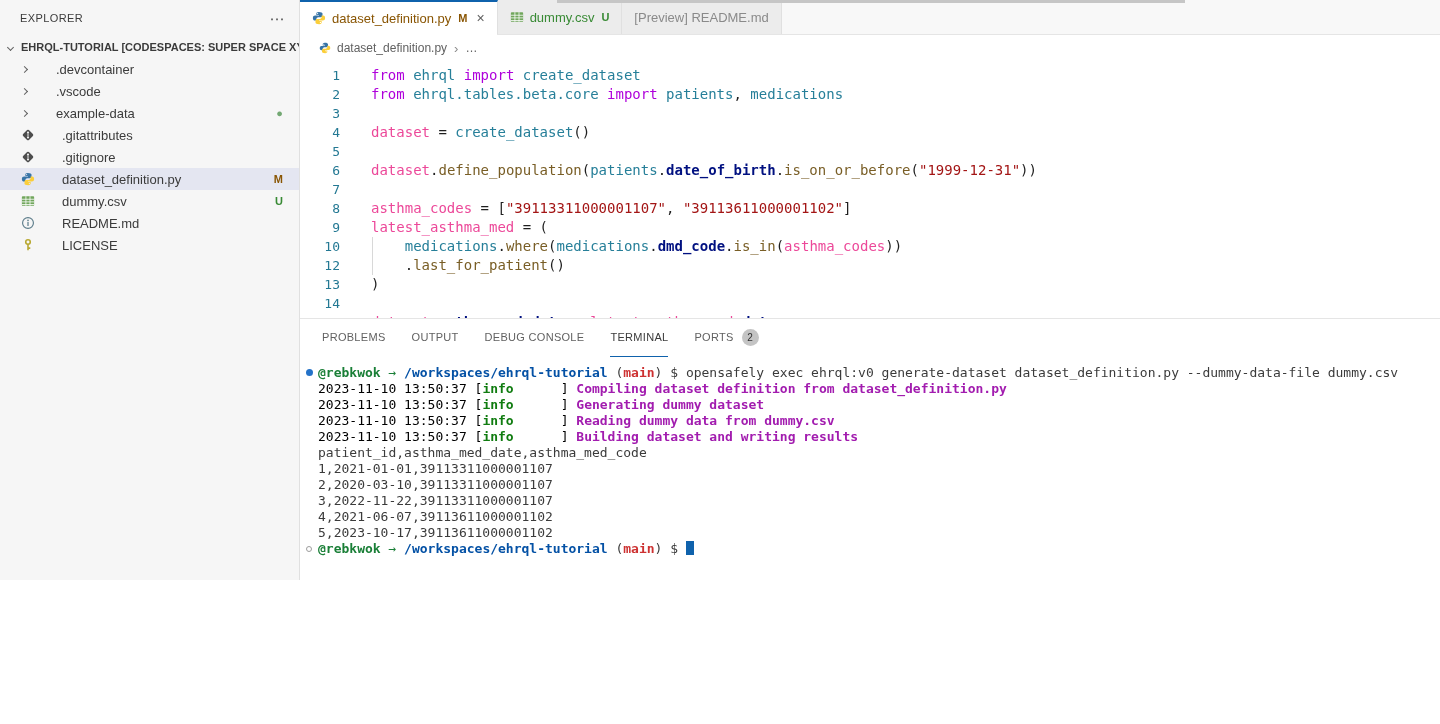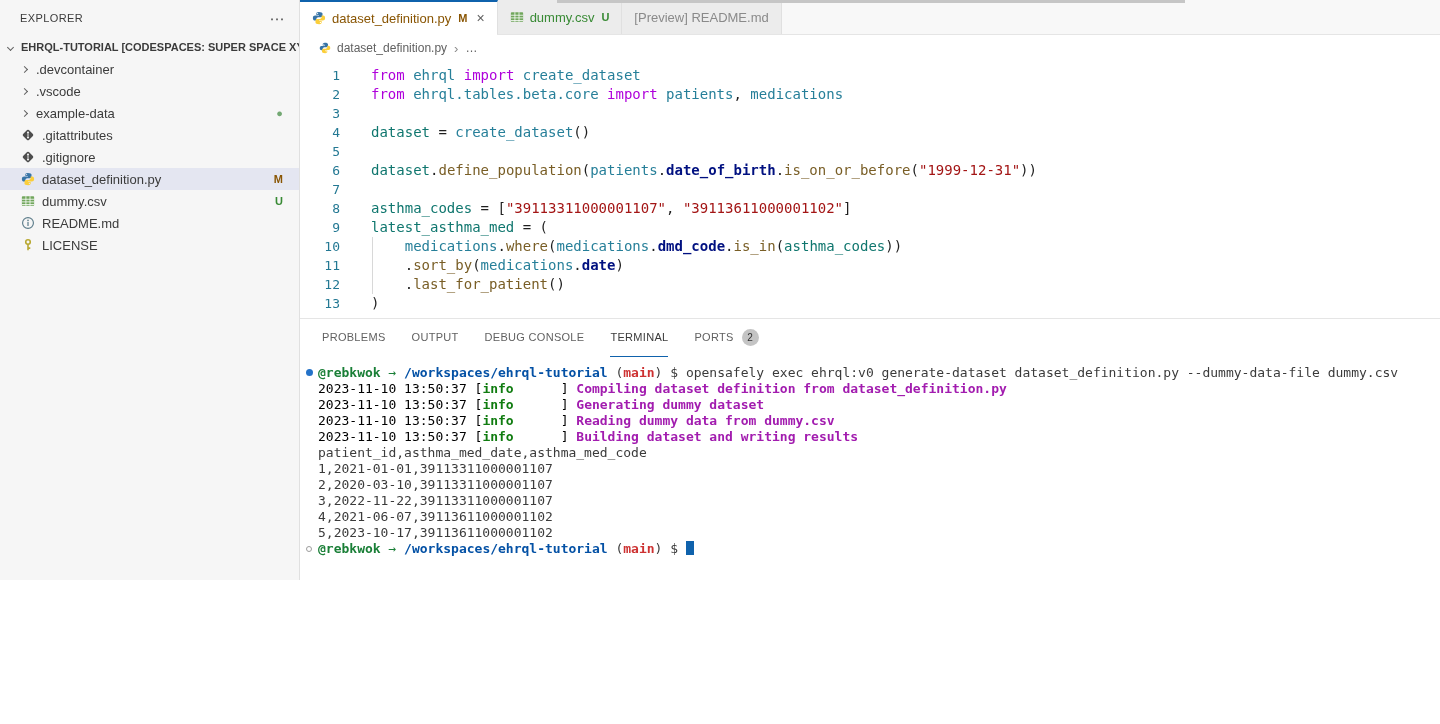--- a/index.html
+++ b/index.html
@@ -10,21 +10,21 @@
 
   
   .sidebar { width:300px; flex:none; background:#f6f6f6; border-right:1px solid #e0e0e0; display:flex; flex-direction:column; }
   .sb-head { height:36px; flex:none; display:flex; align-items:center; justify-content:space-between; padding:0 14px 0 20px; font-size:11px; letter-spacing:.4px; color:#3b3b3b; }
   .sb-dots { font-size:15px; color:#4d4d4d; cursor:pointer; line-height:1; }
   .sb-root { height:22px; flex:none; display:flex; align-items:center; padding-left:6px; font-weight:700; font-size:11px; color:#3b3b3b; white-space:nowrap; overflow:hidden; cursor:pointer; }
   .tree { flex:1; overflow:hidden; }
   .row { height:22px; display:flex; align-items:center; padding:0 16px 0 20px; cursor:pointer; position:relative; }
   .row.sel { background:#e4e6f1; }
   .row .fi-icon { width:16px; flex:none; margin-right:6px; display:flex; align-items:center; justify-content:center; }
-  .row .label { flex:1; white-space:nowrap; overflow:hidden; font-size:13px; color:#3b3b3b; }
+  .row .label { flex:1; white-space:nowrap; overflow:hidden; font-size:13px; color:#3b3b3b;margin-left:20px; }
   .row .badge { font-size:11px; font-weight:700; margin-left:8px; }
   .git-modified { color:#895503; }
   .git-untracked { color:#388a34; }
   .gdot { color:#73a873; font-size:11px; margin-left:8px; }
   .chev { width:5px; height:5px; border-right:1.3px solid #616161; border-bottom:1.3px solid #616161; display:inline-block; transform:rotate(-45deg); margin:0 9px 0 2px; flex:none; }
   .chev.down { transform:rotate(45deg); margin-right:8px; }
 
   
   .main { flex:1; min-width:0; display:flex; flex-direction:column; position:relative; }
   .tabscroll { position:absolute; top:0; left:257px; width:628px; height:3px; background:#c6c6c6; z-index:6; }
@@ -41,21 +41,21 @@
   .crumbs .ci { display:flex; margin-right:5px; transform:scale(.86); }
   .crumbs .csep { margin:0 7px; color:#8a8a8a; font-size:13px; }
 
   .code { flex:1; background:#fff; padding-top:5px; overflow:hidden; font-family:"DejaVu Sans Mono", monospace; font-size:14px; }
   .cl { height:19px; line-height:19px; display:flex; white-space:pre; position:relative; }
   .cl .ln { width:40px; flex:none; text-align:right; color:#237893; font-size:13px; }
   .cl .lc { margin-left:31px; white-space:pre; position:relative; }
   .cl.cur .ln { color:#0b216f; }
   .cl.cur::after { content:""; position:absolute; left:66px; right:0; top:0; bottom:0; border-top:1px solid #ececec; border-bottom:1px solid #ececec; pointer-events:none; }
   .cl.g .lc::before { content:""; position:absolute; left:1px; top:0; height:19px; border-left:1px solid #d8d8d8; }
-  .tk-kw{color:#af00db} .tk-mod{color:#267f99} .tk-var{color:#0f766e}
+  .tk-kw{color:#af00db} .tk-mod{color:#267f99} .tk-var{color:#ec4899}
   .tk-prop{color:#001080;font-weight:700} .tk-fn{color:#795e26}
   .tk-str{color:#a31515} .tk-pun{color:#1f1f1f}
 
   
   .panel { height:262px; flex:none; border-top:1px solid #e5e5e5; background:#fff; display:flex; flex-direction:column; }
   .ptabs { height:38px; flex:none; display:flex; align-items:stretch; padding-left:22px; }
   .ptab { display:flex; align-items:center; margin-right:26px; font-size:11px; letter-spacing:.3px; color:#616161; cursor:pointer; border-bottom:1px solid transparent; padding-bottom:1px; }
   .ptab.active { color:#3b3b3b; border-bottom:1px solid #0f62ac; }
   .pbadge { width:17px; height:17px; border-radius:50%; background:#c4c4c4; color:#303030; font-size:10px; display:flex; align-items:center; justify-content:center; margin-left:8px; font-weight:400; }
 
@@ -208,21 +208,20 @@
         <div class="cl"><span class="ln">1</span><span class="lc"><span class="tk-kw">from </span><span class="tk-mod">ehrql </span><span class="tk-kw">import </span><span class="tk-mod">create_dataset</span></span></div>
         <div class="cl"><span class="ln">2</span><span class="lc"><span class="tk-kw">from </span><span class="tk-mod">ehrql.tables.beta.core </span><span class="tk-kw">import </span><span class="tk-mod">patients</span><span class="tk-pun">, </span><span class="tk-mod">medications</span></span></div>
         <div class="cl"><span class="ln">3</span><span class="lc"></span></div>
         <div class="cl"><span class="ln">4</span><span class="lc"><span class="tk-var">dataset</span><span class="tk-pun"> = </span><span class="tk-mod">create_dataset</span><span class="tk-pun">()</span></span></div>
         <div class="cl"><span class="ln">5</span><span class="lc"></span></div>
         <div class="cl"><span class="ln">6</span><span class="lc"><span class="tk-var">dataset</span><span class="tk-pun">.</span><span class="tk-fn">define_population</span><span class="tk-pun">(</span><span class="tk-mod">patients</span><span class="tk-pun">.</span><span class="tk-prop">date_of_birth</span><span class="tk-pun">.</span><span class="tk-fn">is_on_or_before</span><span class="tk-pun">(</span><span class="tk-str">"1999-12-31"</span><span class="tk-pun">))</span></span></div>
         <div class="cl"><span class="ln">7</span><span class="lc"></span></div>
         <div class="cl"><span class="ln">8</span><span class="lc"><span class="tk-var">asthma_codes</span><span class="tk-pun"> = [</span><span class="tk-str">"39113311000001107"</span><span class="tk-pun">, </span><span class="tk-str">"39113611000001102"</span><span class="tk-pun">]</span></span></div>
         <div class="cl"><span class="ln">9</span><span class="lc"><span class="tk-var">latest_asthma_med</span><span class="tk-pun"> = (</span></span></div>
         <div class="cl g"><span class="ln">10</span><span class="lc"><span class="tk-pun">    </span><span class="tk-mod">medications</span><span class="tk-pun">.</span><span class="tk-fn">where</span><span class="tk-pun">(</span><span class="tk-mod">medications</span><span class="tk-pun">.</span><span class="tk-prop">dmd_code</span><span class="tk-pun">.</span><span class="tk-fn">is_in</span><span class="tk-pun">(</span><span class="tk-var">asthma_codes</span><span class="tk-pun">))</span></span></div>
-        <div class="cl g"><span class="ln">11</span><span class="lc"><span class="tk-pun">    .</span><span class="tk-fn">sort_by</span><span class="tk-pun">(</span><span class="tk-mod">medications</span><span class="tk-pun">.</span><span class="tk-prop">date</span><span class="tk-pun">)</span></span></div>
         <div class="cl g"><span class="ln">12</span><span class="lc"><span class="tk-pun">    .</span><span class="tk-fn">last_for_patient</span><span class="tk-pun">()</span></span></div>
         <div class="cl"><span class="ln">13</span><span class="lc"><span class="tk-pun">)</span></span></div>
         <div class="cl"><span class="ln">14</span><span class="lc"></span></div>
         <div class="cl"><span class="ln">15</span><span class="lc"><span class="tk-var">dataset</span><span class="tk-pun">.</span><span class="tk-prop">asthma_med_date</span><span class="tk-pun"> = </span><span class="tk-var">latest_asthma_med</span><span class="tk-pun">.</span><span class="tk-prop">date</span></span></div>
       </div>
 
     <div class="panel">
       <div class="ptabs" id="ptabs">
           <div class="ptab">
             <span>PROBLEMS</span>

